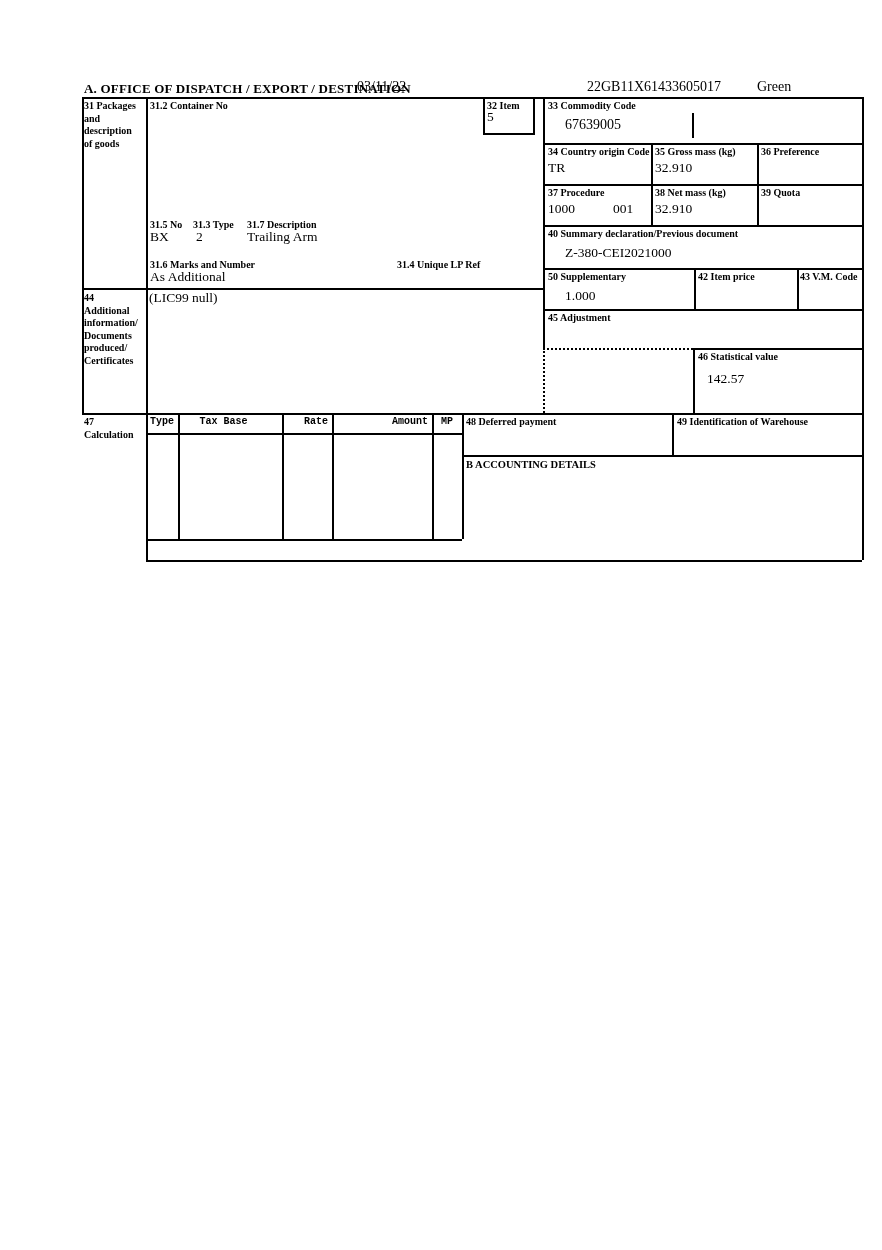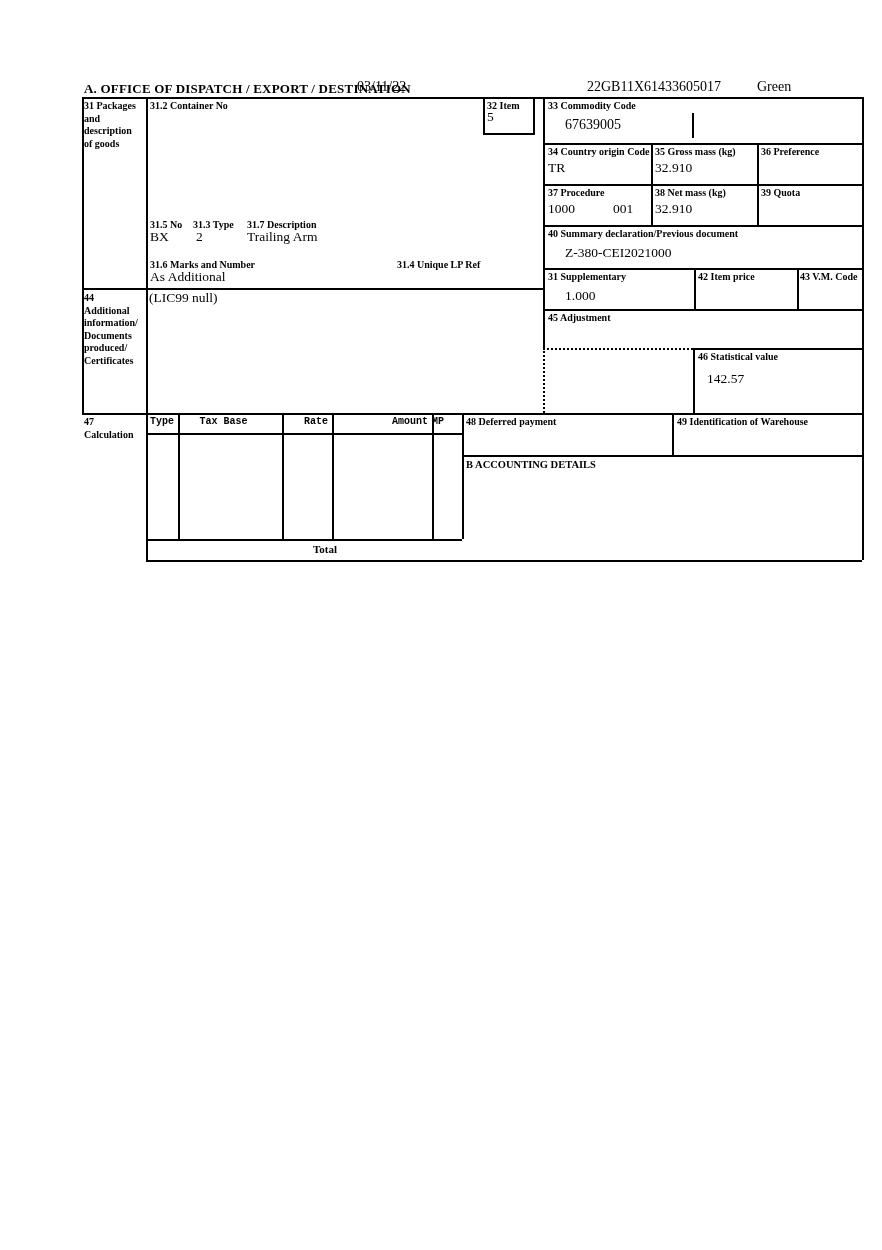--- a/index.html
+++ b/index.html
@@ -92,37 +92,36 @@
   <div class="val" style="left:196px; top:230px;">2</div>
   <div class="val" style="left:247px; top:230px;">Trailing Arm</div>
 
   <div class="lbl" style="left:150px; top:259px;">31.6 Marks and Number</div>
   <div class="lbl" style="left:397px; top:259px;">31.4 Unique LP Ref</div>
   <div class="val" style="left:150px; top:270px;">As Additional</div>
 
   <div class="lbl" style="left:548px; top:228px;">40 Summary declaration/Previous document</div>
   <div class="val" style="left:565px; top:246px;">Z-380-CEI2021000</div>
 
-  <div class="lbl" style="left:548px; top:271px;">31 Supplementary</div>
+  <div class="lbl" style="left:548px; top:271px;">50 Supplementary</div>
   <div class="val" style="left:565px; top:289px;">1.000</div>
   <div class="lbl" style="left:698px; top:271px;">42 Item price</div>
   <div class="lbl" style="left:800px; top:271px;">43 V.M. Code</div>
 
   <div class="lblwrap" style="left:84px; top:292px; width:54px;">44 Additional information/ Documents produced/ Certificates</div>
   <div class="val" style="left:149px; top:291px;">(LIC99 null)</div>
 
   <div class="lbl" style="left:548px; top:312px;">45 Adjustment</div>
   <div class="lbl" style="left:698px; top:351px;">46 Statistical value</div>
   <div class="val" style="left:707px; top:372px;">142.57</div>
 
   <div class="lblwrap" style="left:84px; top:416px; width:55px;">47 Calculation</div>
   <div class="cellhead" style="left:146px; width:32px;  text-align:center;">Type</div>
   <div class="cellhead" style="left:178px; width:91px; text-align:center;">Tax Base</div>
   <div class="cellhead" style="left:282px; width:46px;  text-align:right;">Rate</div>
   <div class="cellhead" style="left:332px; width:96px;  text-align:right;">Amount</div>
-  <div class="cellhead" style="left:432px; width:30px;  ">MP</div>
-  <div class="lbl" style="left:146px; top:543px; width:358px; text-align:center; font-size:11px;">Total</div>
+  <div class="cellhead" style="left:432px; width:30px;  text-align:center;">MP</div>
 
   <div class="lbl" style="left:466px; top:416px;">48 Deferred payment</div>
   <div class="lbl" style="left:677px; top:416px;">49 Identification of Warehouse</div>
   <div class="lbl" style="left:466px; top:459px; font-size:10.5px;">B ACCOUNTING DETAILS</div>
 
 </div>
 
 </body></html>

